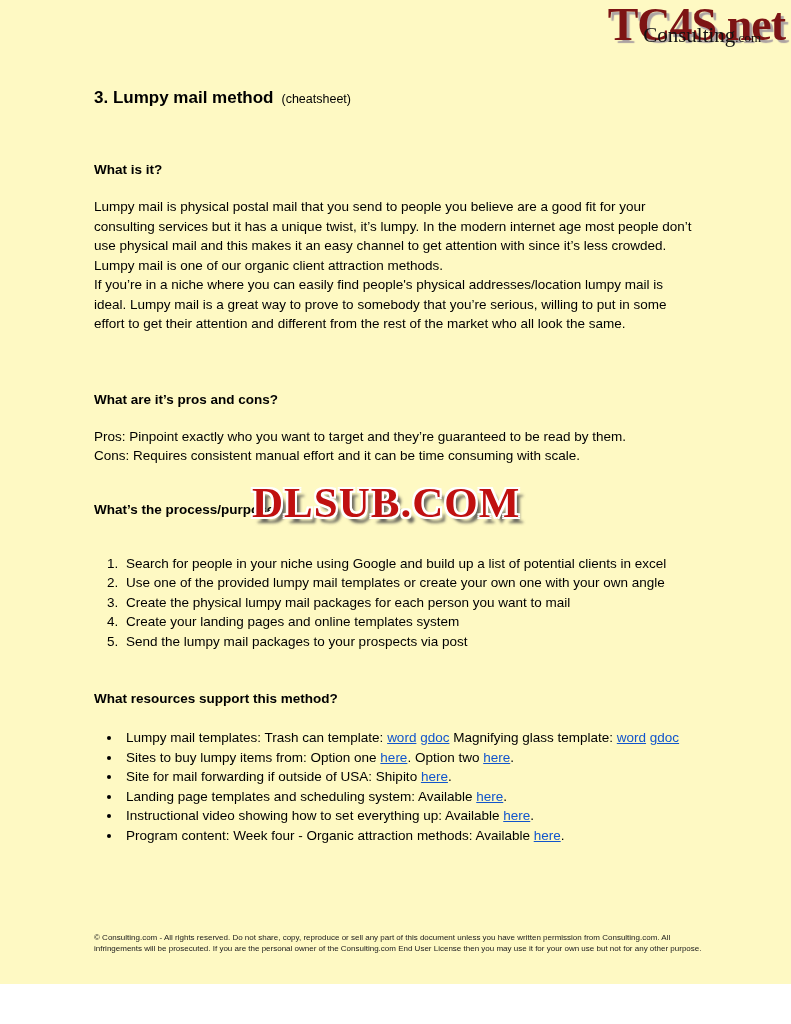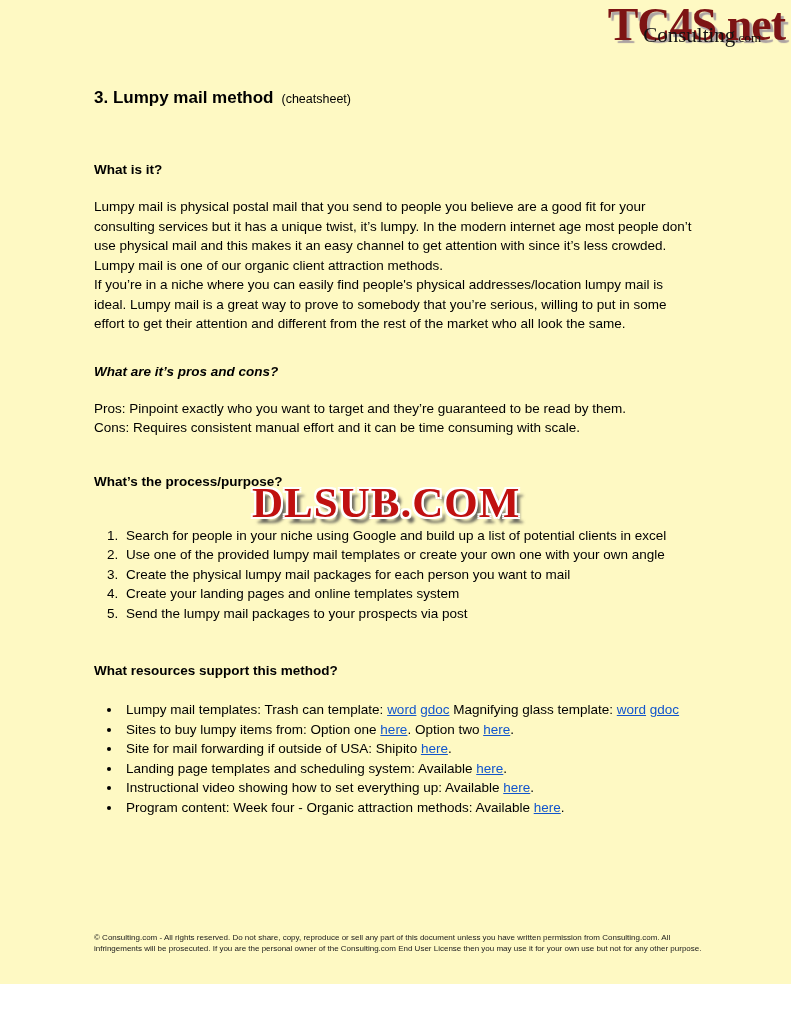--- a/index.html
+++ b/index.html
@@ -21,21 +21,21 @@
   h1 .suffix { font-size: 12.5px; font-weight: normal; margin-left: 8px; }
 
   h2 { font-size: 13.5px; font-weight: bold; color: #000; }
 
   p, li { font-size: 13.5px; line-height: 19.5px; color: #000; }
 
   .s1 h2 { margin-top: 54px; }
   .s1 p  { margin-top: 20px; }
   .s2 h2 { margin-top: 26px; }
   .s2 p  { }
-  .s3 h2 { margin-top: 30px; font-style: italic; }
+  .s3 h2 { margin-top: 58px; }
   .s3 .lines { margin-top: 20px; }
   .s3 .lines p { margin: 0; }
   .s4 h2 { margin-top: 36px; }
   .s4 ol { margin-top: 37px; }
   .s5 h2 { margin-top: 40px; }
   .s5 ul { margin-top: 22px; }
 
   ol, ul { padding-left: 28px; }
   li { padding-left: 4px; }
   ul li { list-style-type: disc; }

